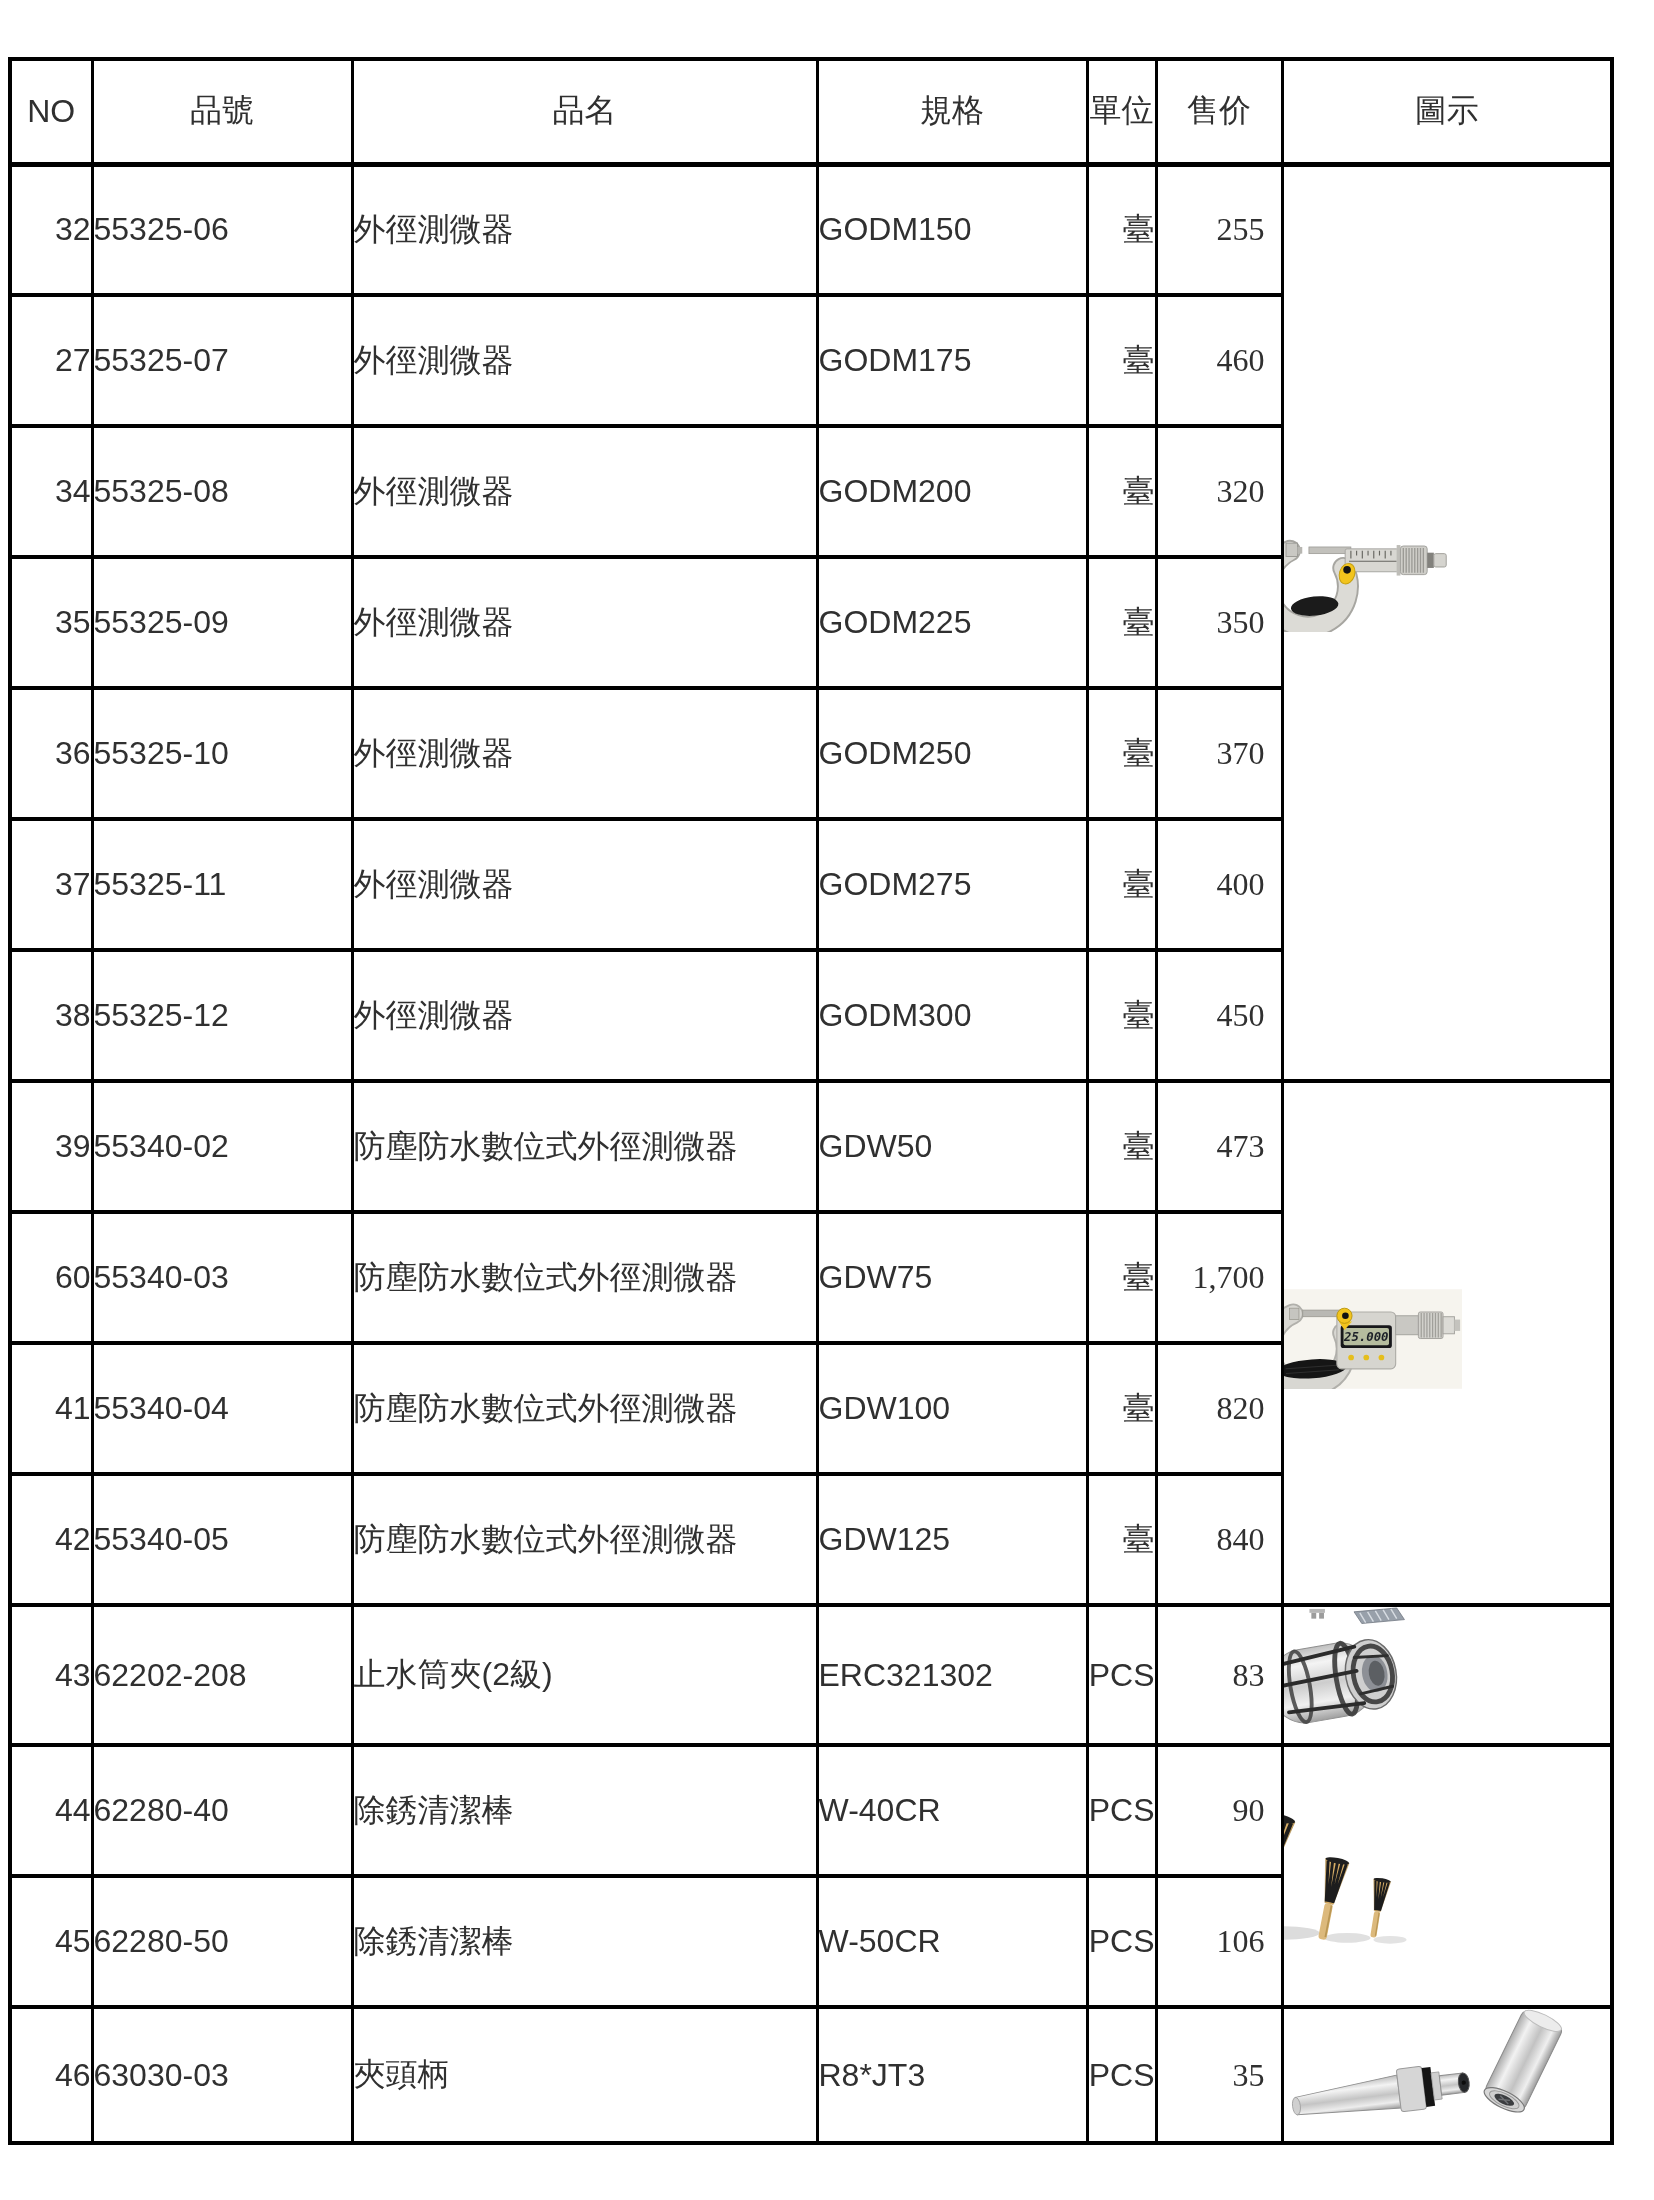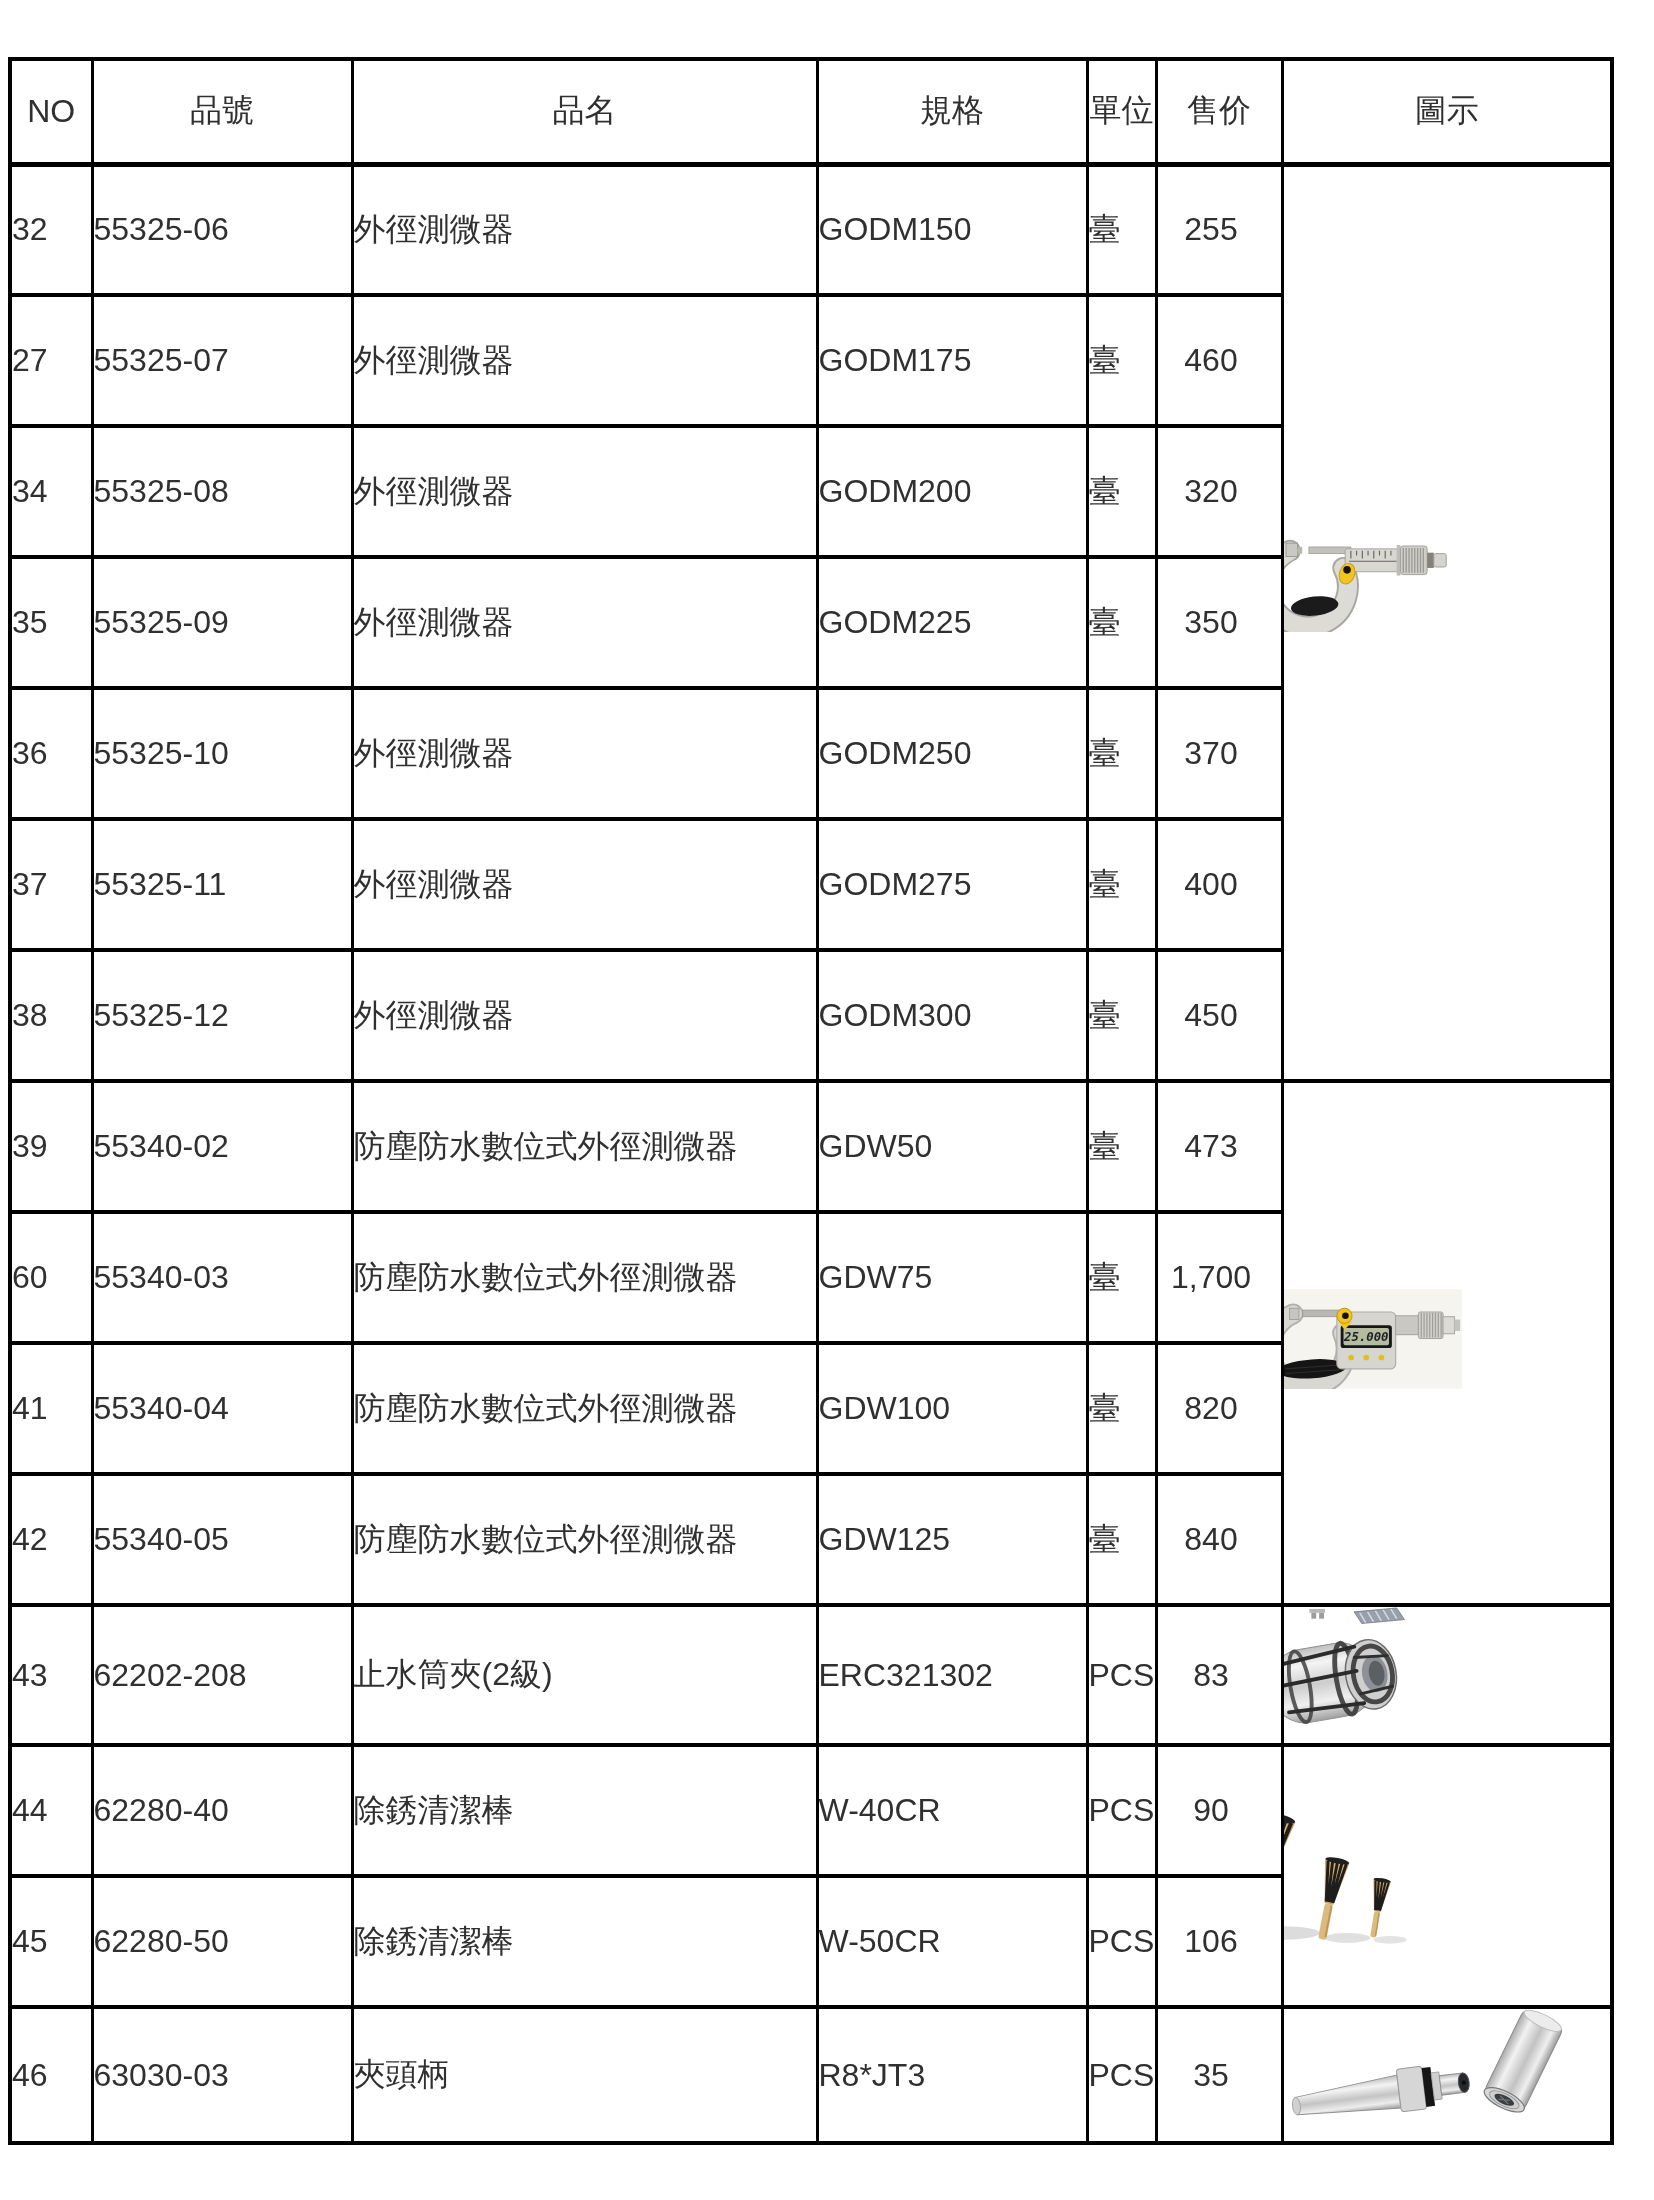--- a/index.html
+++ b/index.html
@@ -25,23 +25,23 @@
     font-weight: normal;
     font-size: 32px;
     padding: 0;
     vertical-align: middle;
     overflow: hidden;
     white-space: nowrap;
   }
   .price-table thead tr { height: 105px; }
   .price-table tbody tr { height: 131px; }
   .price-table thead th { border-bottom-width: 5px; text-align: center; }
-  td.c { text-align: left; }
+  td.c { text-align: right; }
   td.l { text-align: left; }
-  td.r { text-align: center; padding-right: 16px; }
+  td.r { text-align: right; padding-right: 16px; font-family: Liberation Serif, serif; }
   td.imgcell { vertical-align: middle; background: #ffffff; }
   .imgwrap { display: inline-block; line-height: 0; }
   .nudge-analog  { transform: translate(-38px, -42px); }
   .nudge-digital { transform: translate(-40px, 0); }
   .nudge-collet  { transform: translate(-35px, 0); }
   .nudge-rods    { transform: translate(-50px, 2px); }
   .nudge-arbor   { transform: translate(0, -4px); }
   svg { display: block; }
   .lcd-text {
     font-family: "DejaVu Sans Mono", monospace;

